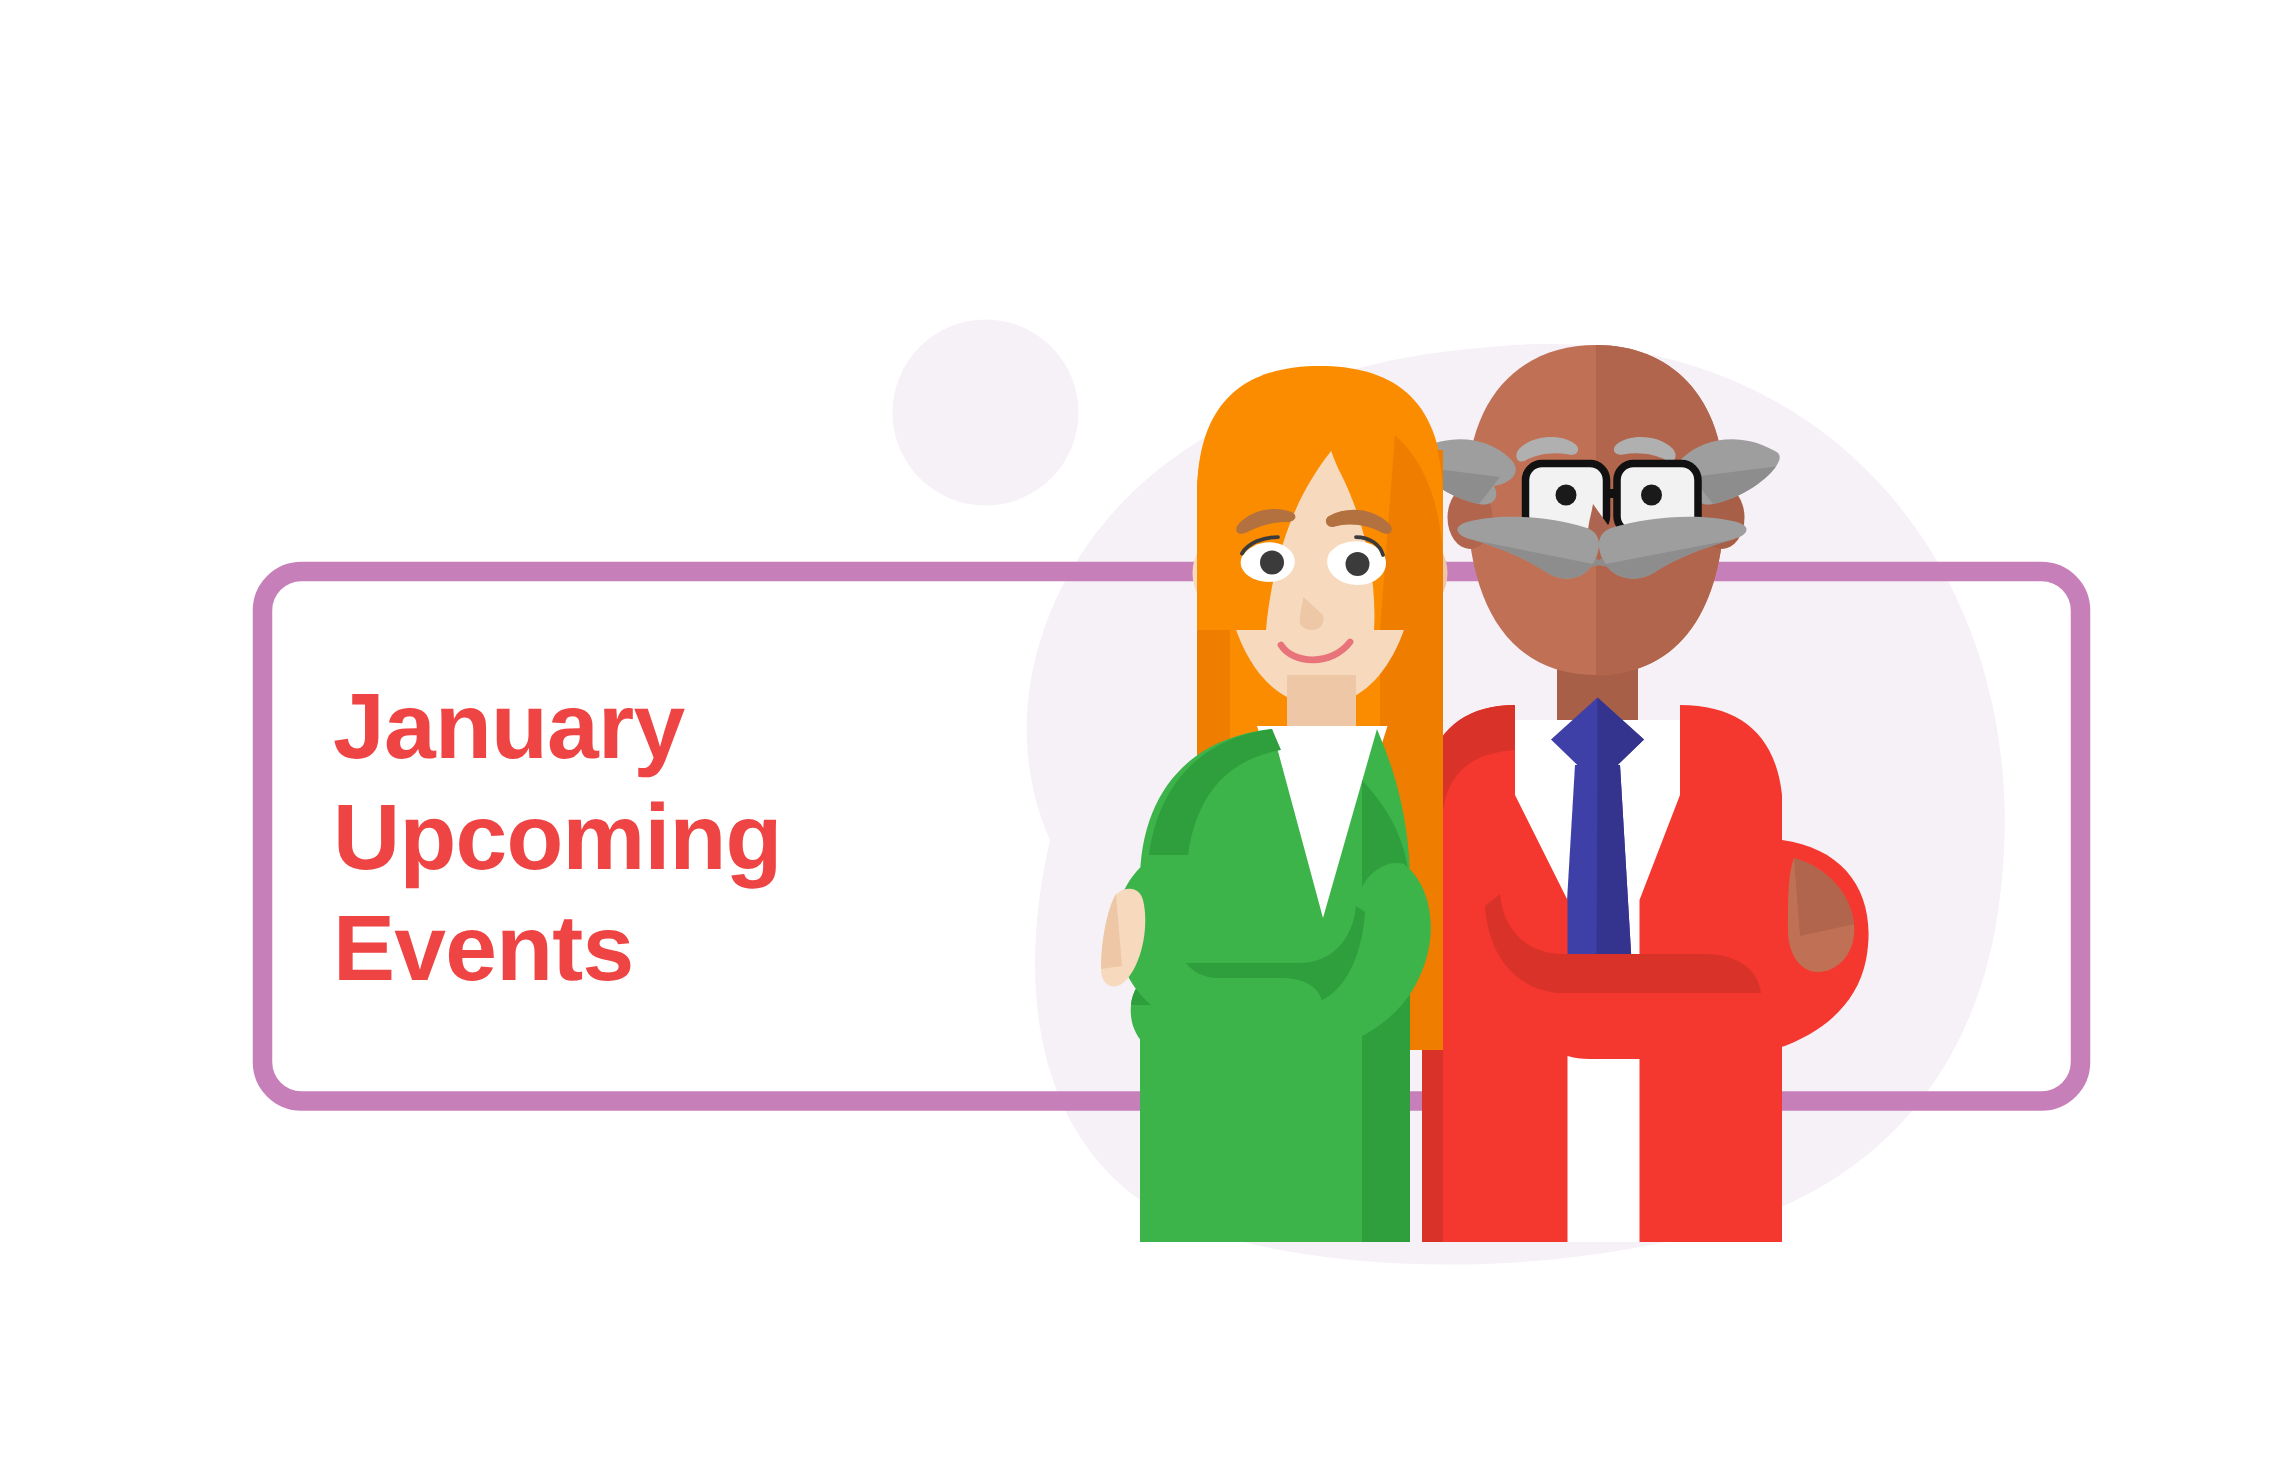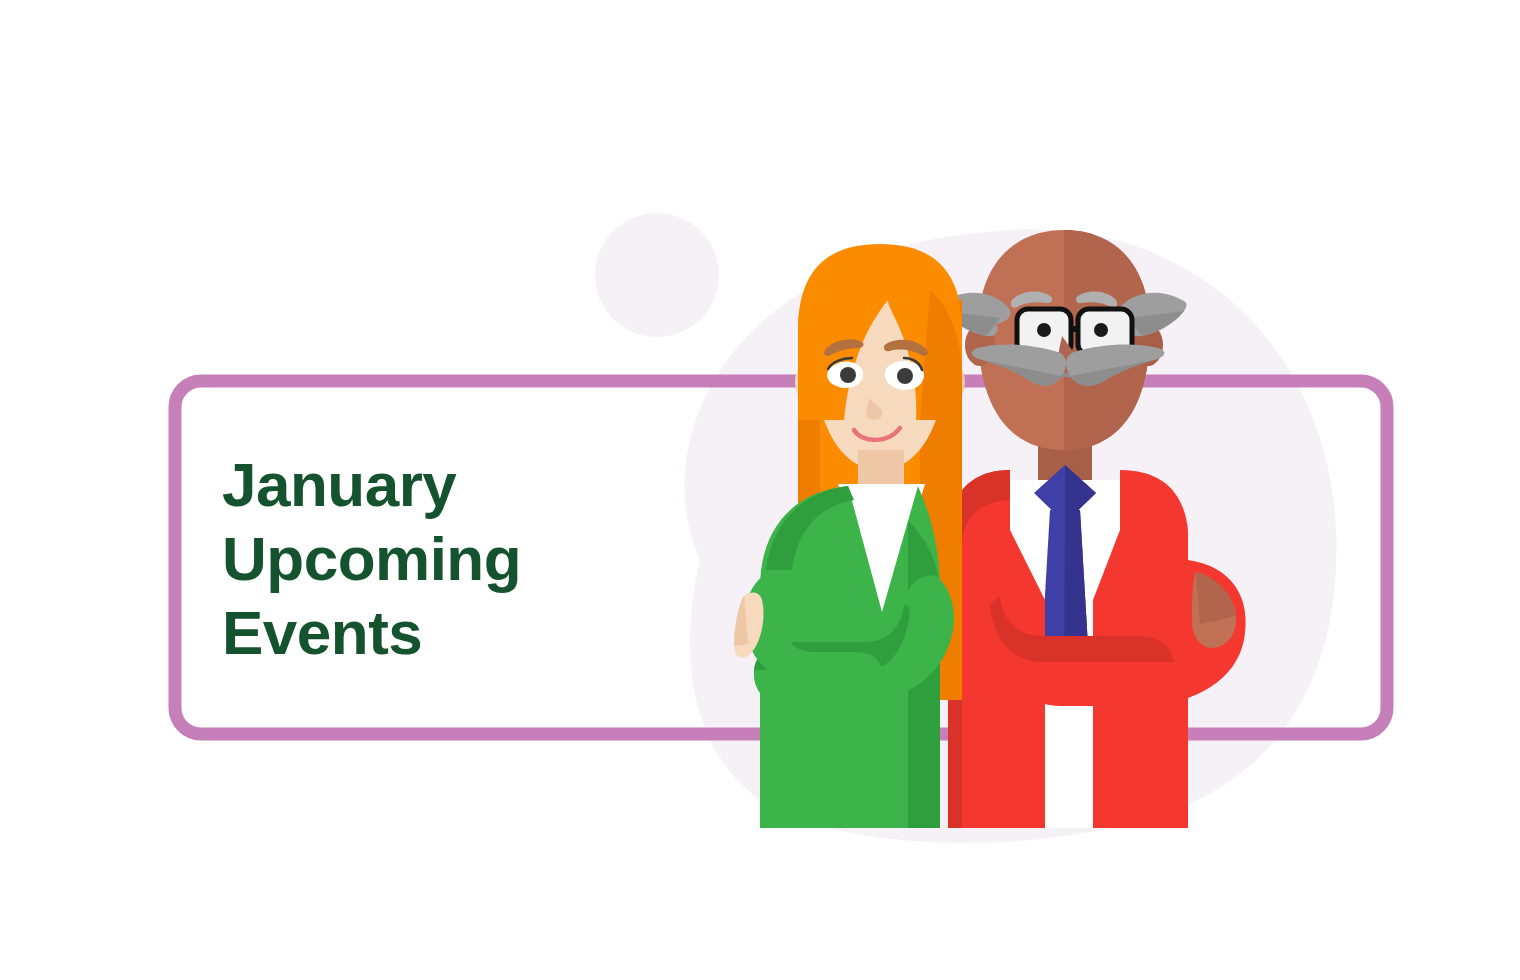--- a/index.html
+++ b/index.html
@@ -25,21 +25,21 @@
   .headline {
     position: absolute;
     left: 222px;
     top: 448px;
     width: 440px;
     font-family: "Liberation Sans", sans-serif;
     font-weight: 700;
     font-size: 62px;
     line-height: 74px;
     letter-spacing: -0.5px;
-    color: #14532d;
+    color: #ef4444;
     white-space: pre-line;
     z-index: 5;
     -webkit-font-smoothing: antialiased;
   }
 </style>
 </head>
 <body>
 
 <div id="stage">
 

